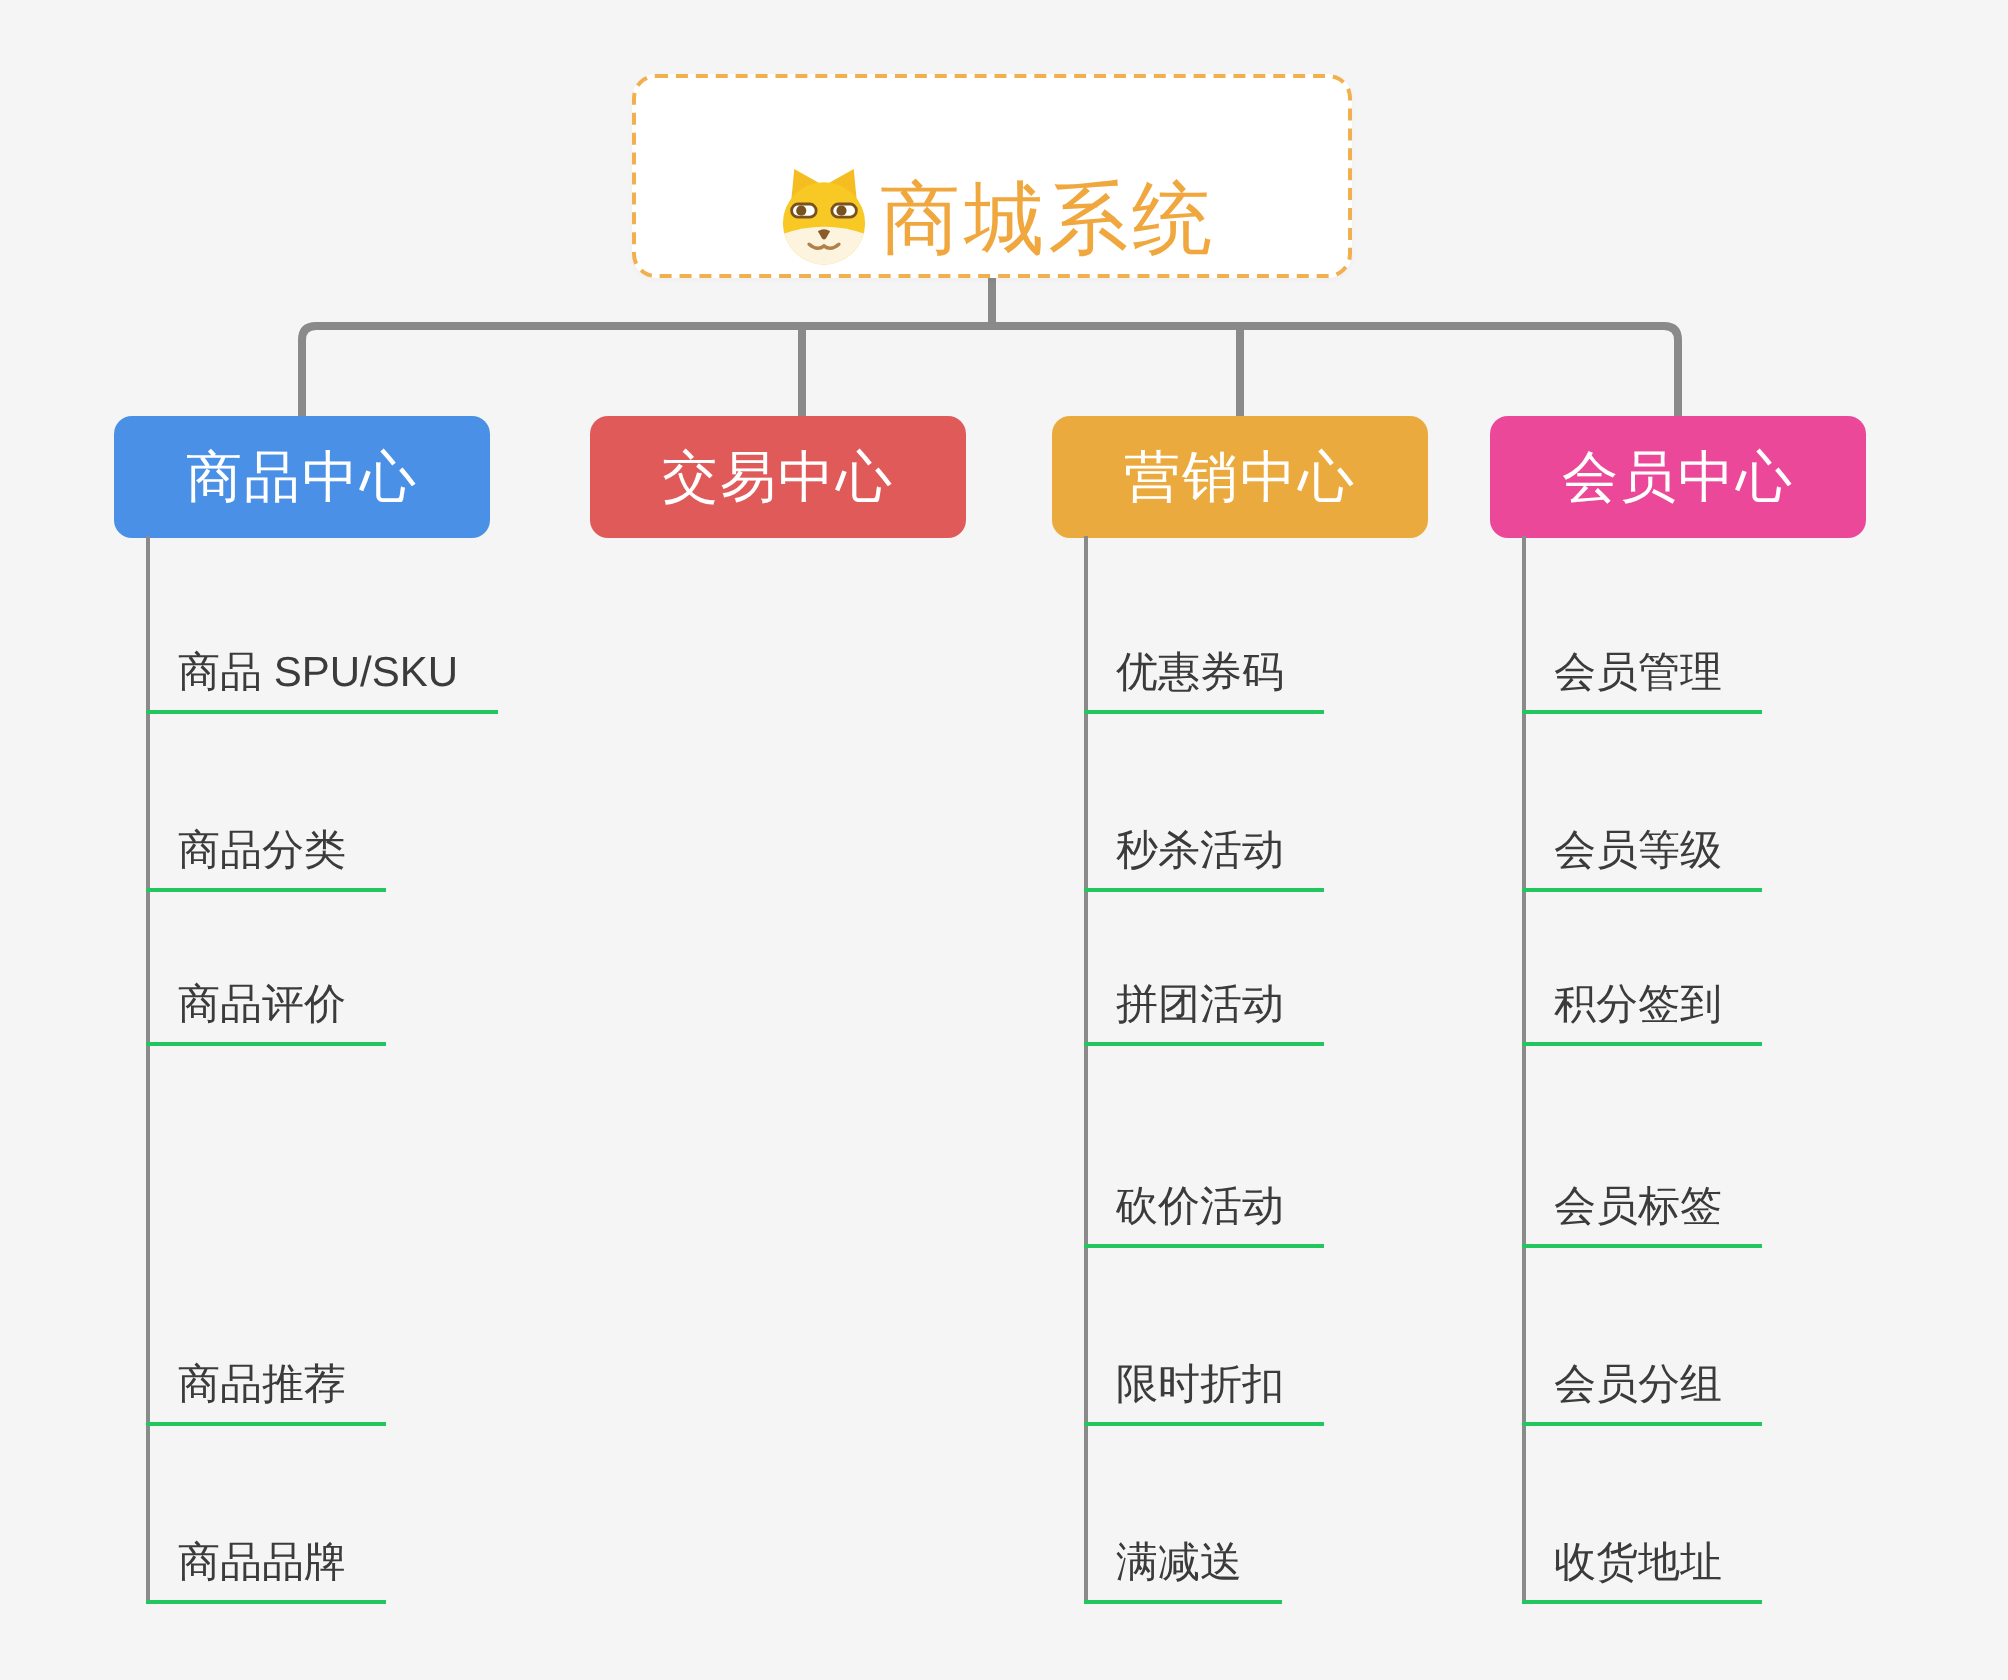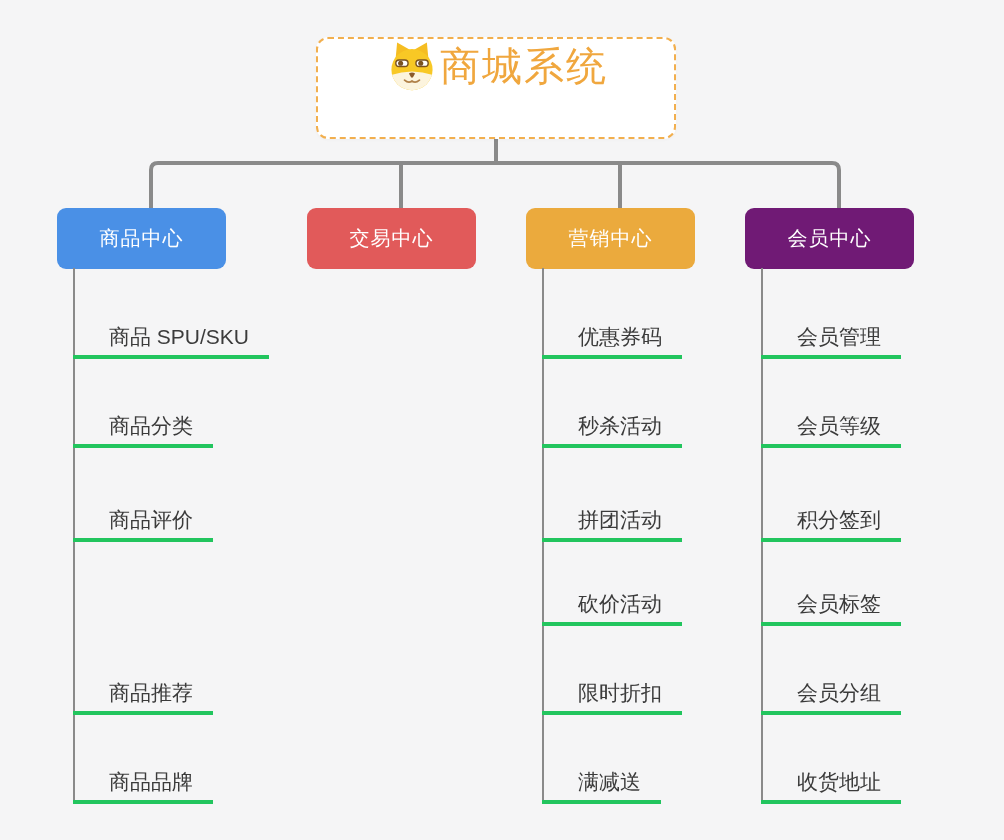--- a/index.html
+++ b/index.html
@@ -19,57 +19,57 @@
     pointer-events:none;
   }
   
   .root{
     position:absolute;left:316px;top:37px;
     width:360px;height:102px;
     background:#FFFFFF;
     border:2px dashed #F2AF4E;
     border-radius:12px;
     box-sizing:border-box;
-    display:flex;align-items:flex-start;justify-content:center;
+    display:flex;align-items:flex-end;justify-content:center;
     box-shadow:0 1px 3px rgba(0,0,0,0.03);
   }
   .root-title{
     font-size:40px;
     letter-spacing:2px;
     color:#F0A73E;
   }
   
   .branch{
     position:absolute;top:208px;
-    width:169px;height:61px;
+    width:188px;height:61px;
     border-radius:9px;
     display:flex;align-items:center;justify-content:center;
     color:#FFFFFF;
-    font-size:20px;
+    font-size:28px;
     letter-spacing:1px;
   }
-  .b0{left:57px}.b1{left:307px}.b2{left:526px}.b3{left:745px}
+  .b0{left:57px}.b1{left:295px}.b2{left:526px}.b3{left:745px}
   
   .col{position:absolute;top:268px;width:230px;height:540px;}
   .c0{left:73px}.c1{left:323px}.c2{left:542px}.c3{left:761px}
   .vline{
     position:absolute;left:0;top:0;
     width:2px;height:534px;
     background:#8A8A8A;
   }
   .item{
     position:absolute;left:0;
     white-space:nowrap;
     font-size:21px;line-height:32px;
     color:#3B3B3B;
-    padding:0 20px 2px 36px;
-    border-bottom:4px solid #22c55e;
+    padding:0 20px 2px 16px;
+    border-bottom:2px solid #22c55e;
     cursor:default;
   }
-  .r0{top:53px}.r1{top:142px}.r2{top:236px}.r3{top:320px}.r4{top:409px}.r5{top:498px}
+  .r0{top:53px}.r1{top:142px}.r2{top:219px}.r3{top:320px}.r4{top:409px}.r5{top:498px}
   .dog{display:block;}
 </style>
 </head>
 <body>
 
 <div class="canvas">
 
   <svg class="connectors" width="1004" height="840">
     <g stroke="#8A8A8A" stroke-width="4" fill="none">
       <path d="M496 138 L496 163"></path>
@@ -100,21 +100,21 @@
 
   <div class="branch b0" style="background-color: rgb(74, 144, 230);">
     <span>商品中心</span>
   </div>
   <div class="branch b1" style="background-color: rgb(225, 90, 90);">
     <span>交易中心</span>
   </div>
   <div class="branch b2" style="background-color: rgb(235, 170, 61);">
     <span>营销中心</span>
   </div>
-  <div class="branch b3" style="background-color: #701a75;">
+  <div class="branch b3" style="background-color: #ec4899;">
     <span>会员中心</span>
   </div>
 
   <div class="col c0">
     <div class="vline"></div>
     <div class="item r0">商品 SPU/SKU</div>
     <div class="item r1">商品分类</div>
     <div class="item r2">商品评价</div>
     <div class="item r4">商品推荐</div>
     <div class="item r5">商品品牌</div>

